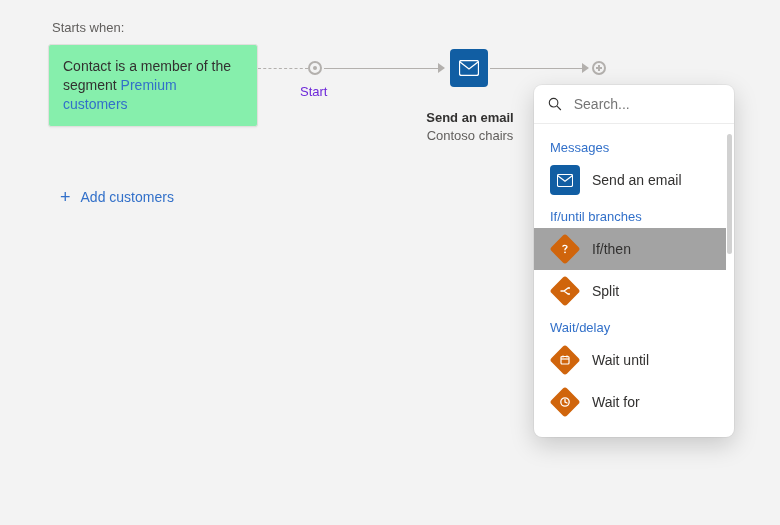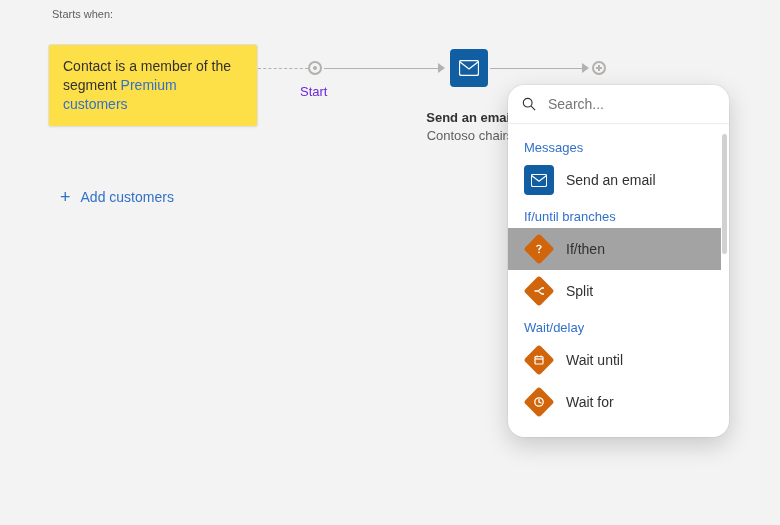--- a/index.html
+++ b/index.html
@@ -10,30 +10,30 @@
     background: #f3f3f3;
     font-family: "Segoe UI", -apple-system, sans-serif;
     font-size: 14px;
     color: #323130;
     position: relative;
     overflow: hidden;
   }
   .starts-label {
     position: absolute;
     left: 52px;
-    top: 8px;
+    top: 20px;
     color: #605e5c;
-    font-size: 11px;
+    font-size: 13px;
   }
   .trigger-card {
     position: absolute;
     left: 48px;
     top: 44px;
     width: 210px;
-    background: #fde047;
+    background: #86efac;
     border: 1px solid #e1dfdd;
     border-radius: 3px;
     padding: 12px 14px;
     line-height: 1.35;
     box-shadow: 0 1px 2px rgba(0,0,0,0.04);
   }
   .trigger-card .link { color: #3270c9; }
   .connector-dashed {
     position: absolute;
     top: 68px;
@@ -156,24 +156,24 @@
   }
   .add-swim .plus {
     font-size: 18px;
     font-weight: 300;
     line-height: 1;
   }
   
   .popup {
     position: absolute;
     top: 85px;
-    left: 508px;
-    width: 221px;
+    left: 534px;
+    width: 200px;
     background: #fff;
-    border-radius: 16px;
+    border-radius: 8px;
     box-shadow: 0 8px 24px rgba(0,0,0,0.18), 0 0 0 1px rgba(0,0,0,0.04);
   }
   .search {
     display: flex;
     align-items: center;
     gap: 10px;
     padding: 10px 14px;
     border-bottom: 1px solid #ececec;
   }
   .search input {

